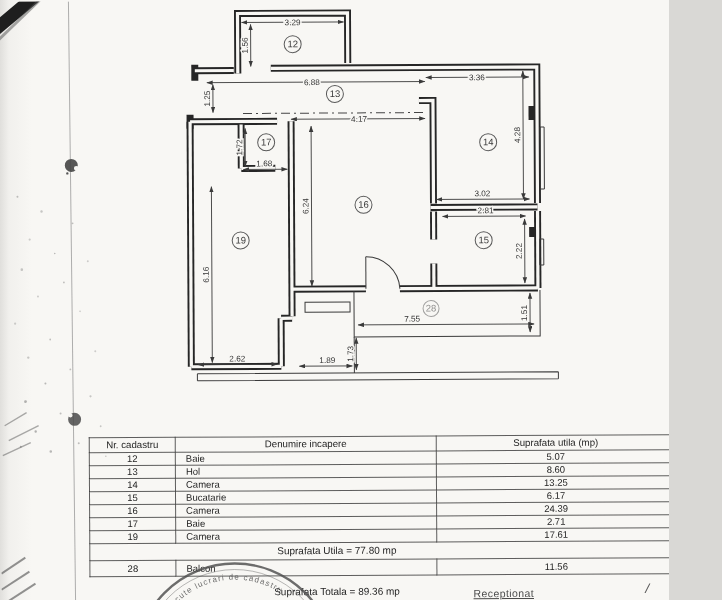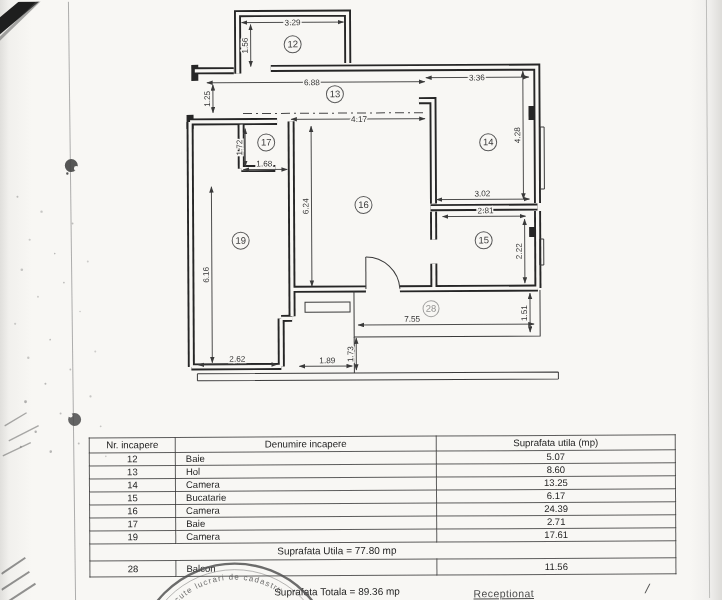--- a/index.html
+++ b/index.html
@@ -1,18 +1,18 @@
 <!DOCTYPE html>
 <html><head>
 <meta charset="utf-8">
 <style>
   html,body{margin:0;padding:0;}
   body{background:#d9d8d5;font-family:"Liberation Sans",sans-serif;}
   .page{
-    position:relative;width:722px;height:600px;overflow:hidden;
+    position:relative;width:669px;height:600px;overflow:hidden;
     background:linear-gradient(90deg,#e0dfdc 0,#f1f0ed 9px,#f8f7f4 32px,#f8f7f4 690px,#efeeec 710px,#dddcd9 722px);
   }
   .content{position:absolute;inset:0;transform:rotate(-0.3deg);}
   .plan-svg{position:absolute;left:0;top:0;z-index:2;pointer-events:none;}
   .dim-text{font-size:8.2px;fill:#333;paint-order:stroke;stroke:#f8f7f4;stroke-width:3px;font-family:"Liberation Sans",sans-serif;}
   .room-num{font-size:9.5px;fill:#3a3a3a;font-family:"Liberation Sans",sans-serif;}
   .tablewrap{position:absolute;left:88px;top:436px;width:586px;z-index:1;}
   table{width:100%;border-collapse:collapse;table-layout:fixed;color:#242424;}
   td{border:1px solid rgba(50,50,50,0.78);vertical-align:middle;font-size:9.5px;line-height:1;padding:0;}
   td.hd{height:14px;text-align:center;font-size:9.7px;}
@@ -276,21 +276,21 @@
 
     <div class="tablewrap">
       <table>
         <colgroup>
             <col style="width:86px">
             <col style="width:261px">
             <col style="width:239px">
           </colgroup>
         <tbody>
             <tr>
-          <td class="hd">Nr. incapere</td>
+          <td class="hd">Nr. cadastru</td>
           <td class="hd">Denumire incapere</td>
           <td class="hd">Suprafata utila (mp)</td>
         </tr>
         <tr>
           <td class="c1">12</td>
           <td class="c2">Baie</td>
           <td class="c3">5.07</td>
         </tr>
         <tr>
           <td class="c1">13</td>

